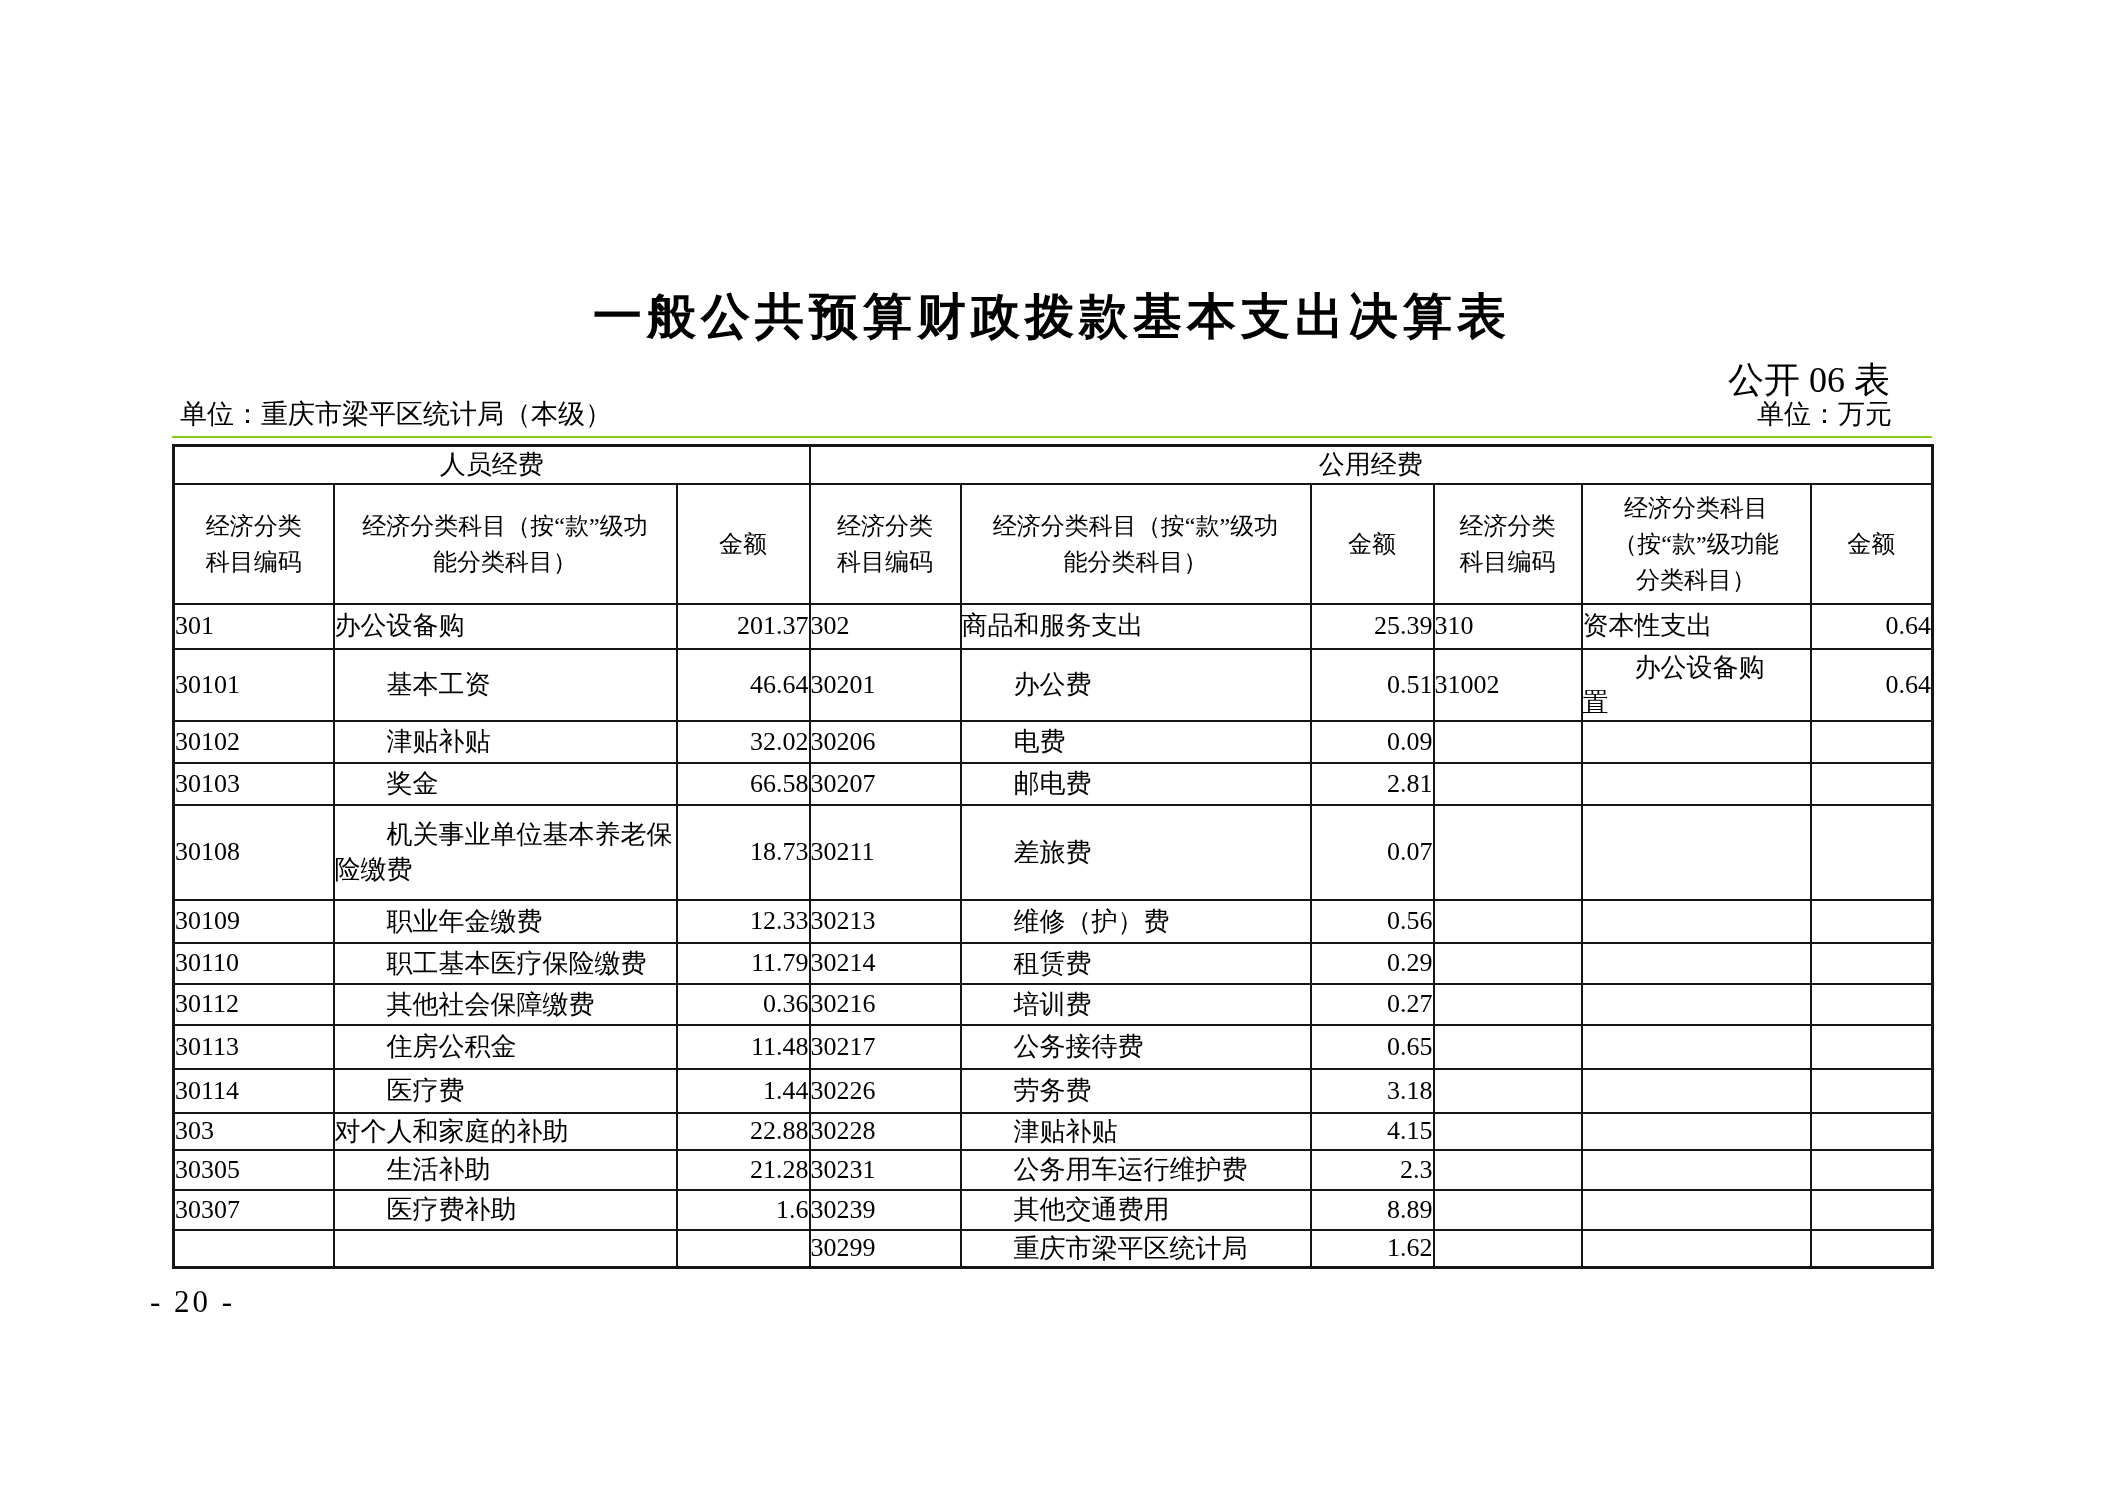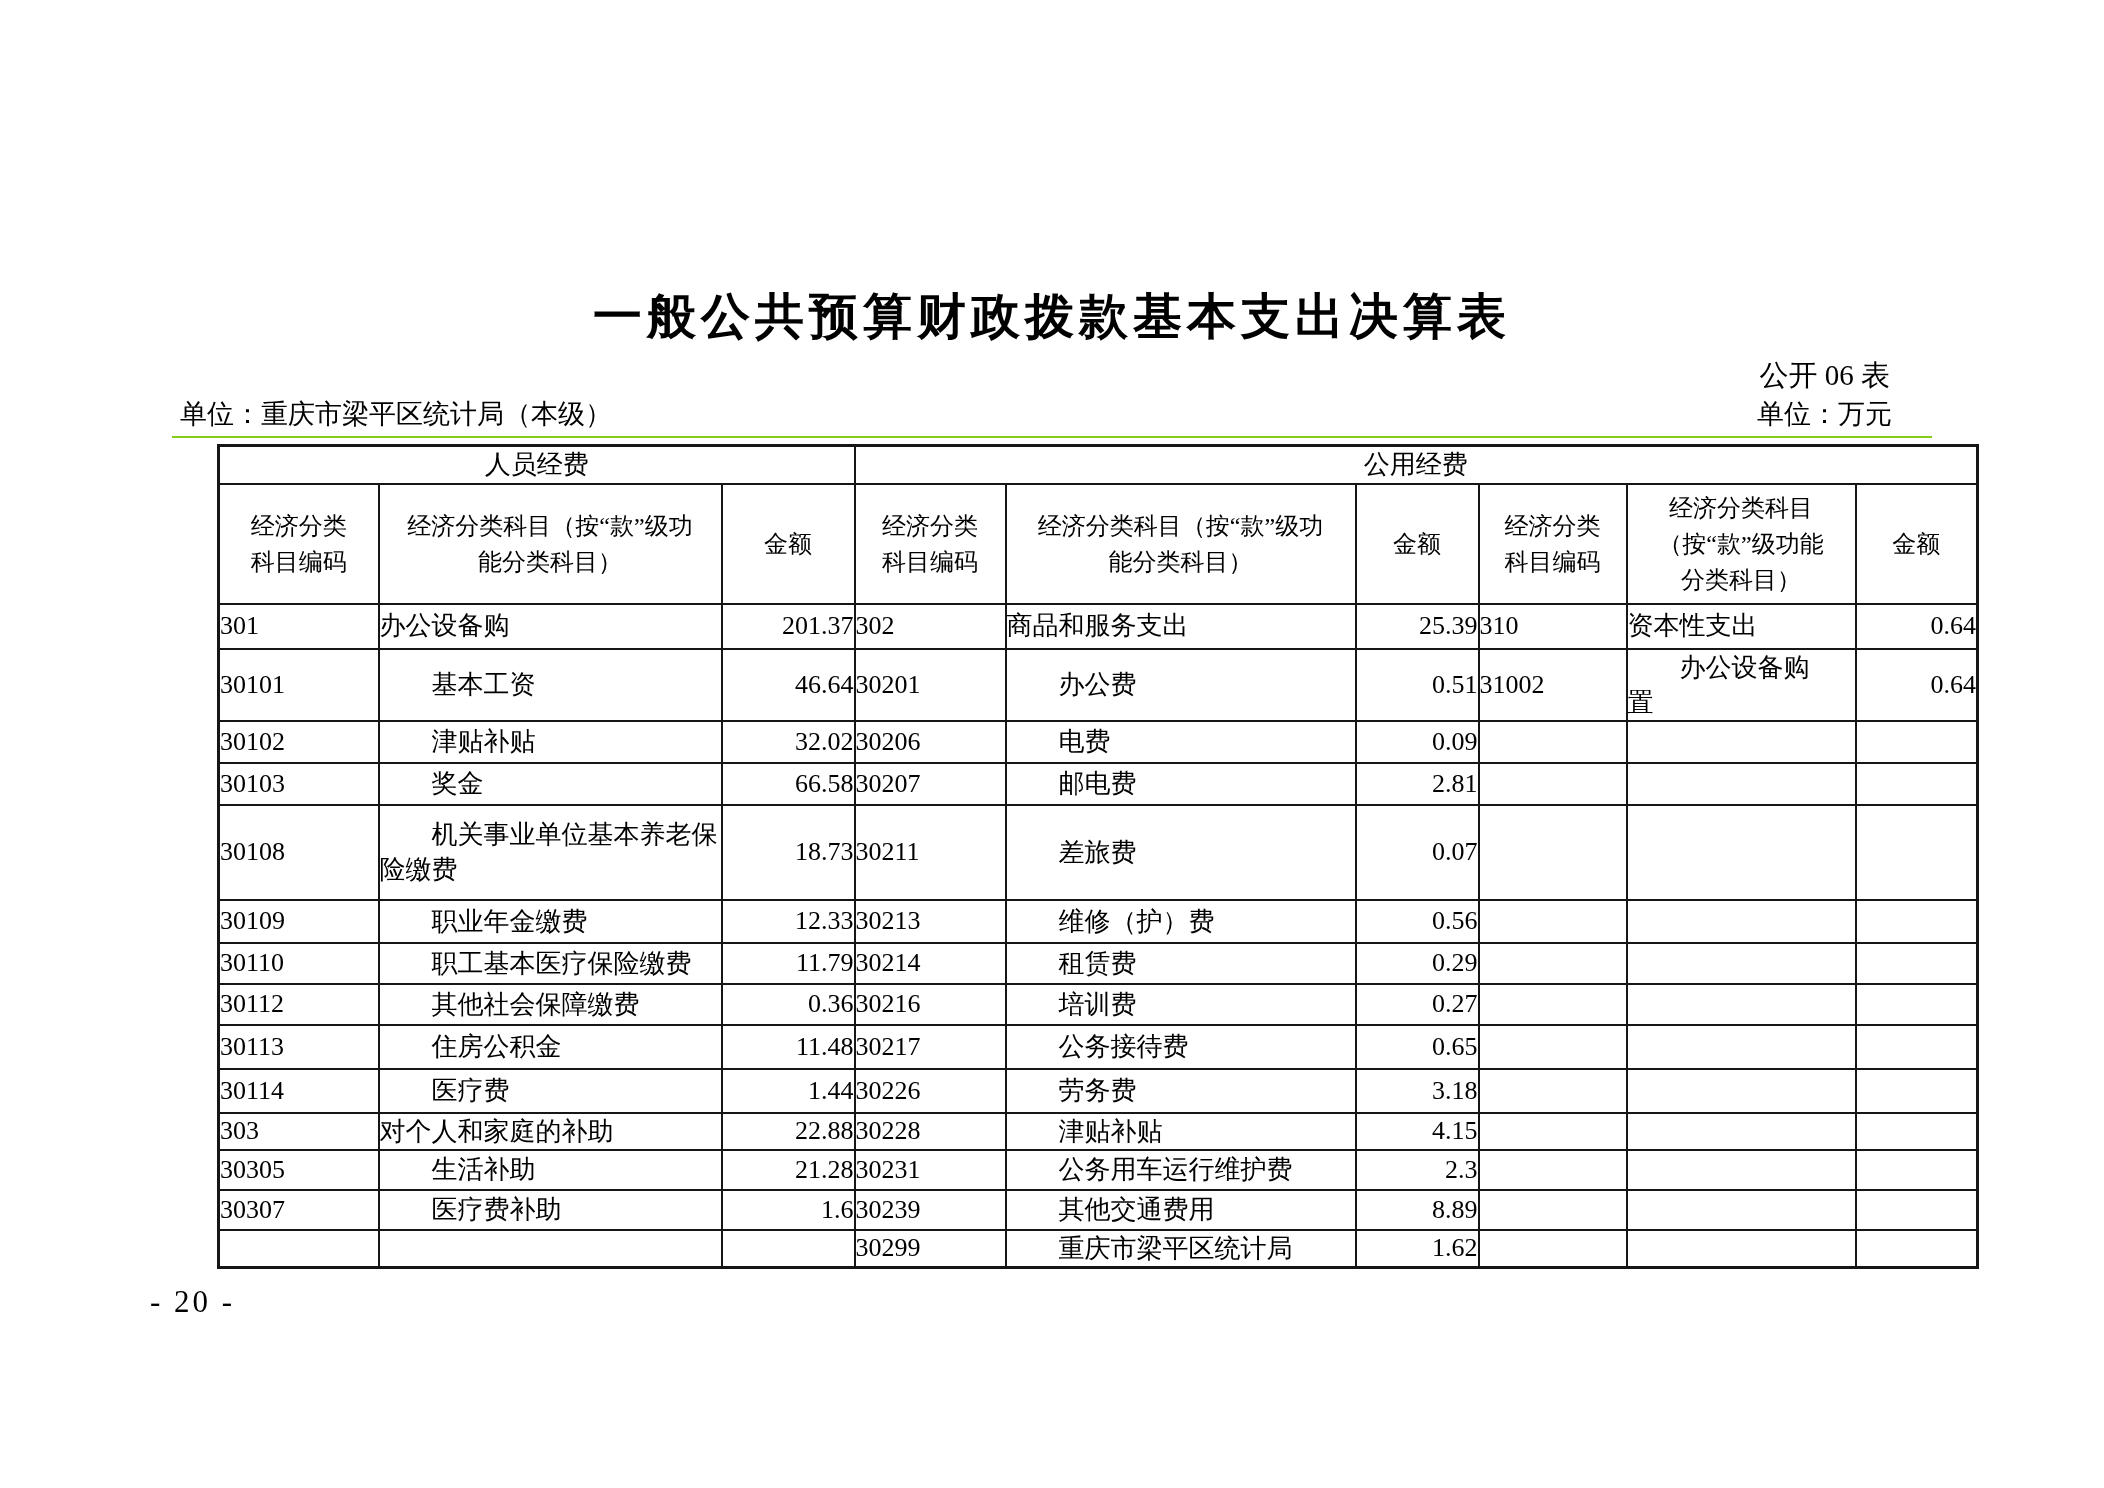--- a/index.html
+++ b/index.html
@@ -6,29 +6,29 @@
   .sheet {
     position:relative; width:2104px; height:1488px; background:#ffffff;
     font-family:"Liberation Serif","DejaVu Serif",serif; color:#000000;
     overflow:hidden;
   }
   .title {
     position:absolute; left:172px; top:284px; width:1760px;
     text-align:center; font-size:49px; font-weight:bold; letter-spacing:5px;
   }
   .doc-label {
-    position:absolute; right:214px; top:356px; font-size:29px;
+    position:absolute; right:214px; top:356px; font-size:36px;
   }
   .meta-row {
     position:absolute; left:172px; top:394px; width:1760px; height:42px;
     border-bottom:2px solid #84cc16; font-size:27px;
   }
   .meta-left { position:absolute; left:8px; bottom:4px; }
   .meta-right { position:absolute; right:40px; bottom:4px; }
-  .tablewrap { position:absolute; left:172px; top:444px;margin-left:45px; }
+  .tablewrap { position:absolute; left:172px; top:444px; }
   table.decal {
     border-collapse:collapse; table-layout:fixed; width:1760px;
     border:3px solid #161616; font-size:26px;
   }
   table.decal th, table.decal td {
     border:2px solid #161616; padding:0; vertical-align:middle; overflow:hidden;
   }
   th.grp { font-weight:normal; font-size:26px; text-align:center; }
   th.colh {
     font-weight:normal; font-size:24px; text-align:center;

